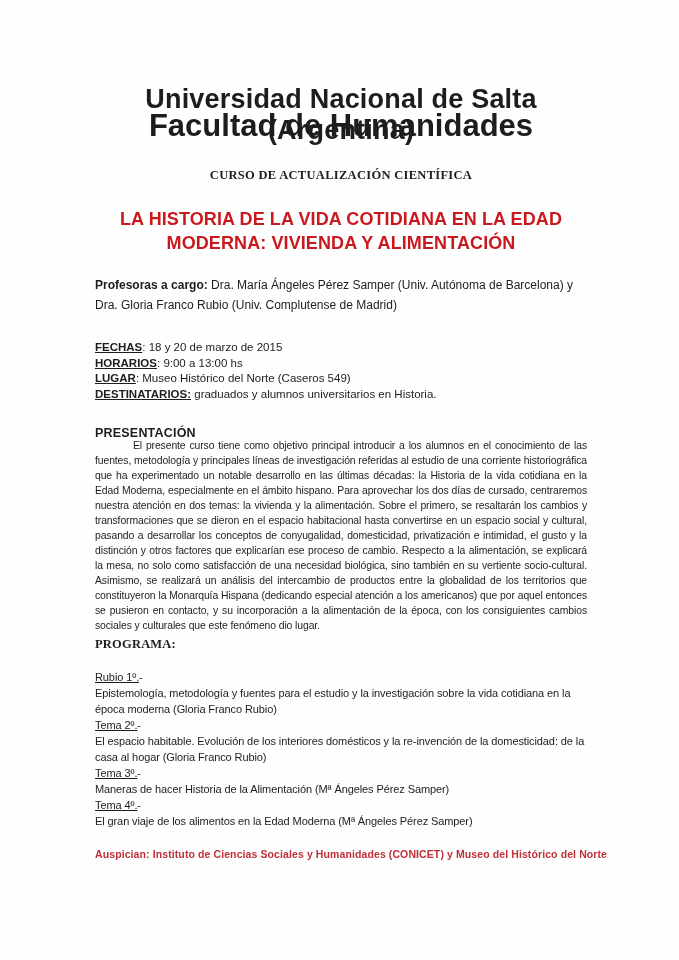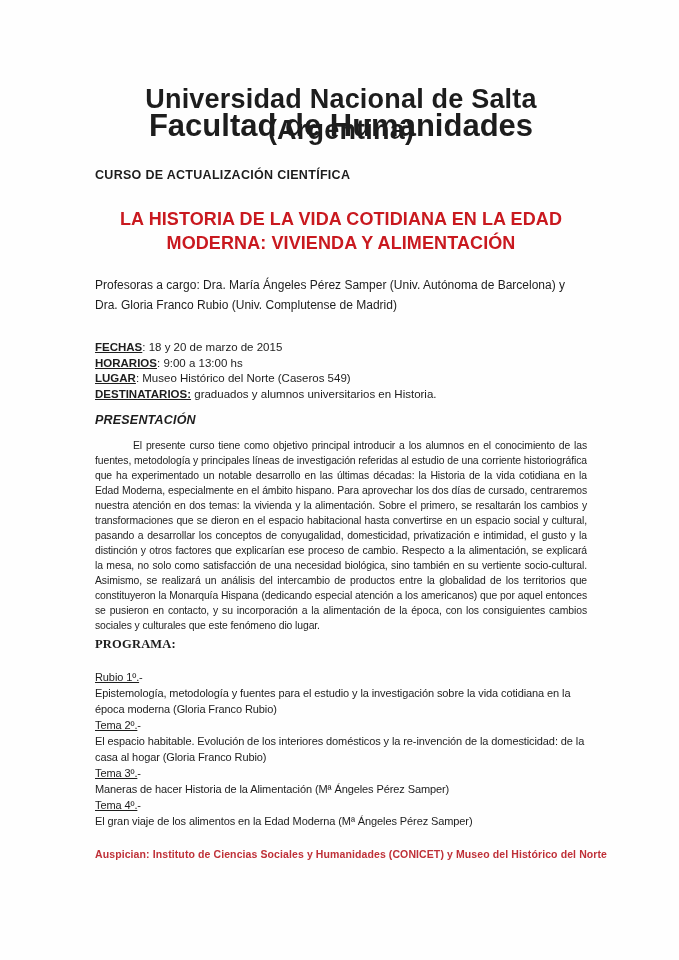--- a/index.html
+++ b/index.html
@@ -15,33 +15,33 @@
     position:relative;
     margin:0 auto;
     font-family:"Liberation Sans", sans-serif;
     color:var(--ink);
     overflow:hidden;
   }
   .block{position:absolute;left:95px;width:492px;}
 
   .university{top:84px;font-size:27px;font-weight:700;text-align:center;letter-spacing:.2px;}
   .faculty{top:108px;font-size:31px;font-weight:700;text-align:center;}
-  .course-type{top:168px;font-size:12.5px;font-weight:700;letter-spacing:.3px;}
+  .course-type{top:168px;font-size:12.5px;font-weight:700;text-align:center;letter-spacing:.3px;font-family:Liberation Serif, serif;}
   .course-title{
     top:208px;font-size:18px;line-height:23.5px;font-weight:700;
     text-align:center;color:var(--red);letter-spacing:.1px;
   }
   .professors{top:276px;width:478px;font-size:12px;line-height:19.5px;}
-  .professors .lead{font-weight:400;}
+  .professors .lead{font-weight:700;}
 
   .details{top:340px;font-size:11.5px;line-height:15.6px;}
   .detail-label{font-weight:700;text-decoration:underline;}
 
   .section-heading{font-size:12.5px;font-weight:700;letter-spacing:.2px;}
-  .presentacion-heading{top:413px;font-style:italic;}
+  .presentacion-heading{top:426px;}
   .presentacion-body{
     top:438px;font-size:10.4px;line-height:15px;
     text-align:justify;text-indent:38px;letter-spacing:-0.1px;
   }
   .programa-heading{top:637px;font-family:Liberation Serif, serif;}
 
   .program-list{top:669px;font-size:11px;line-height:16px;letter-spacing:-0.1px;}
   .tema-label{text-decoration:underline;}
 
   .footer{

